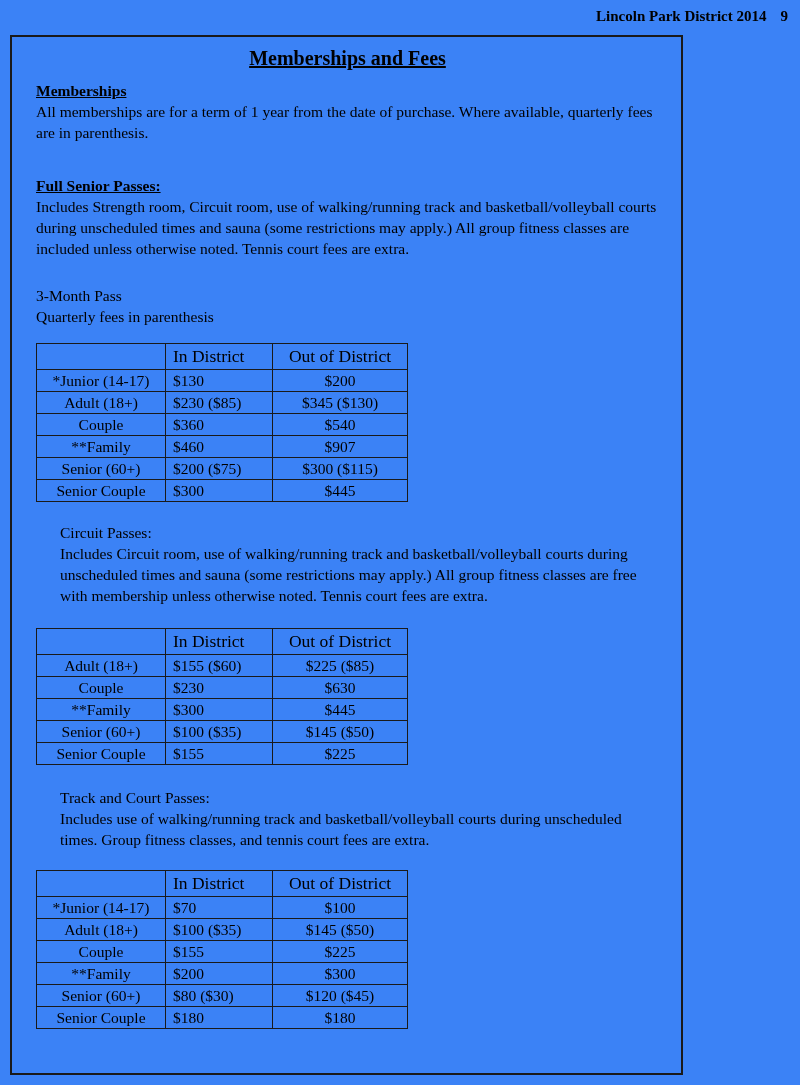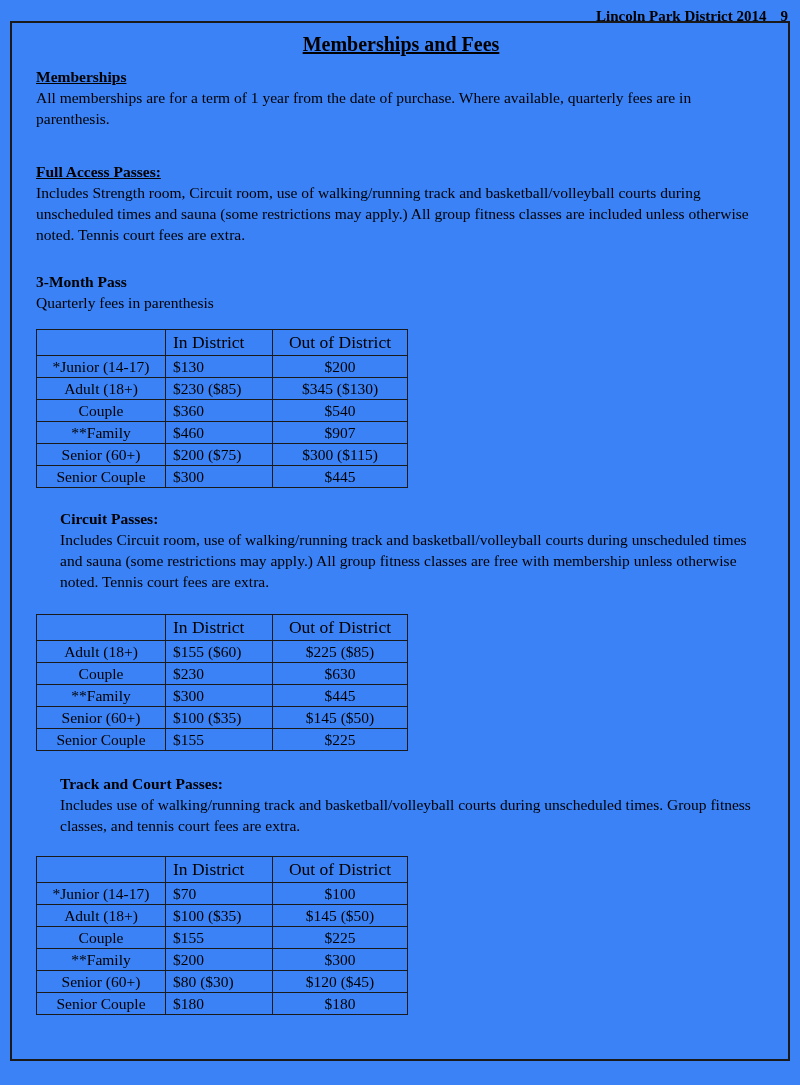--- a/index.html
+++ b/index.html
@@ -15,44 +15,44 @@
   .running-header {
     position: absolute;
     top: 8px;
     right: 12px;
     font-weight: bold;
     font-size: 15px;
   }
   .running-header .pgnum { margin-left: 14px; }
   .frame {
     position: absolute;
-    top: 21px;
+    top: 35px;
     left: 10px;
-    width: 780px;
+    width: 673px;
     height: 1040px;
     border: 2px solid #1a1a1a;
     box-sizing: border-box;
     padding: 8px 22px 12px 24px;
     overflow: hidden;
   }
   .doc-title {
     text-align: center;
     font-size: 20px;
     font-weight: bold;
     text-decoration: underline;
     margin: 2px 0 10px 0;
   }
   .h-underline {
     font-weight: bold;
     text-decoration: underline;
     font-size: 15.5px;
     line-height: 21px;
   }
   .h-bold {
-    font-weight: bold;
+    font-weight: normal;
     font-size: 15.5px;
     line-height: 21px;
   }
   p.body {
     font-size: 15.5px;
     line-height: 21px;
     margin: 0;
   }
   .sec-memberships { margin-bottom: 32px; }
   .sec-fullaccess  { margin-bottom: 26px; }
@@ -94,21 +94,21 @@
   <div class="frame">
 
     <div class="doc-title">Memberships and Fees</div>
 
     <div class="sec-memberships">
       <div class="h-underline">Memberships</div>
       <p class="body">All memberships are for a term of 1 year from the date of purchase.  Where available, quarterly fees are in parenthesis.</p>
     </div>
 
     <div class="sec-fullaccess">
-      <div class="h-underline">Full Access Passes:</div>
+      <div class="h-underline">Full Senior Passes:</div>
       <p class="body">Includes Strength room, Circuit room, use of walking/running track and basketball/volleyball courts during unscheduled times and sauna (some restrictions may apply.)  All group fitness classes are included unless otherwise noted.  Tennis court fees are extra.</p>
     </div>
 
     <div class="sec-threemonth">
       <div class="h-bold">3-Month Pass</div>
       <p class="body">Quarterly fees in parenthesis</p>
     </div>
 
     <table class="fees">
         <thead>

